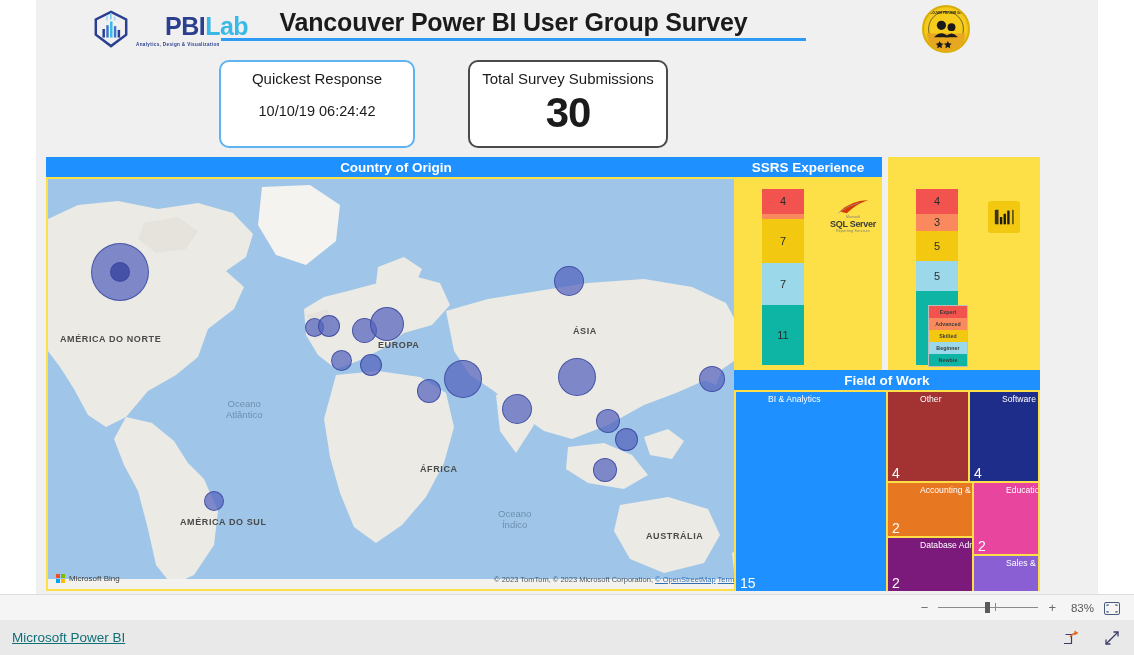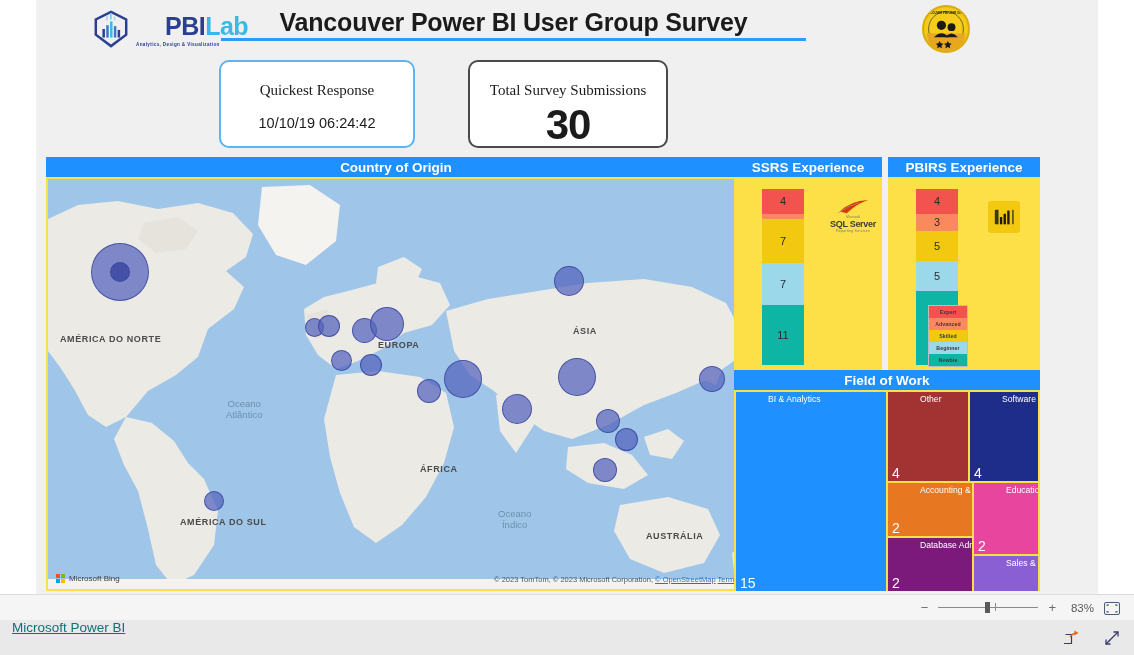--- a/index.html
+++ b/index.html
@@ -69,21 +69,21 @@
   .kpi-card {
     position: absolute; top: 60px;
     background: #ffffff; border-radius: 10px;
     display: flex; flex-direction: column;
     align-items: center; justify-content: flex-start;
   }
   #kpi-quickest { left: 183px; width: 196px; height: 88px; border: 2px solid #5eb3f0; }
   #kpi-total    { left: 432px; width: 200px; height: 88px; border: 2px solid #4a4a4a; }
   #kpi-slowest  { left: 682px; width: 196px; height: 88px; border: 2px solid #5eb3f0; }
   .kpi-label {
-    margin-top: 20px; font-size: 15px; color: #1b1b1b; font-weight: normal; font-family: Liberation Serif, serif;
+    margin-top: 8px; font-size: 15px; color: #1b1b1b; font-weight: normal;
   }
   .kpi-value {
     margin-top: 16px; font-size: 14.5px; color: #1b1b1b;
   }
   #kpi-total .kpi-value {
     margin-top: 2px; font-size: 42px; font-weight: bold; letter-spacing: -1px;
   }
 
   
   .visual { position: absolute; background: #fde047; }
@@ -196,21 +196,21 @@
     width: 1px; height: 8px; background: #8a8a8a;
   }
   #zoom-pct { font-size: 11.5px; color: #5a5a5a; min-width: 28px; text-align: right; }
   #fit-icon { width: 16px; height: 13px; }
 
   
   #footer {
     position: absolute; left: 0; top: 620px;
     width: 1134px; height: 35px;
     background: #e9e9e9;
-    display: flex; 
+    display: flex; align-items: center;
   }
   #footer-link {
     margin-left: 12px; font-size: 13.5px; color: #0f7077;
     text-decoration: underline; cursor: pointer;
   }
   #footer-actions {
     margin-left: auto; margin-right: 14px;
     display: flex; align-items: center; gap: 24px;
   }
   .footer-icon { width: 16px; height: 16px; cursor: pointer; }
@@ -374,21 +374,20 @@
             <path d="M6 16 Q16 8 30 4" stroke="#9b9b9b" stroke-width="0.8" fill="none"></path>
           </svg>
           <div id="ssrs-brand-ms">Microsoft</div>
           <div id="ssrs-brand-name">SQL Server</div>
           <div id="ssrs-brand-sub">Reporting Services</div>
         </div>
       </div>
     </div>
 
     <div class="visual" id="visual-pbirs">
-      <div class="visual-title">PBIRS Experience</div>
       <div class="stack-body">
         <div class="stack-col" id="pbirs-col">
           <div class="stack-seg" style="background:#f2534e;height:14%;">4</div>
           <div class="stack-seg" style="background:#fa8a5e;height:10%;">3</div>
           <div class="stack-seg" style="background:#f2c811;height:17%;">5</div>
           <div class="stack-seg" style="background:#9ad8ea;height:17%;">5</div>
           <div class="stack-seg" style="background:#0fb5a4;height:42%;">13</div>
         </div>
         <div class="brand-mark" id="pbirs-brand">
           <svg viewBox="0 0 24 24" width="22" height="22">

